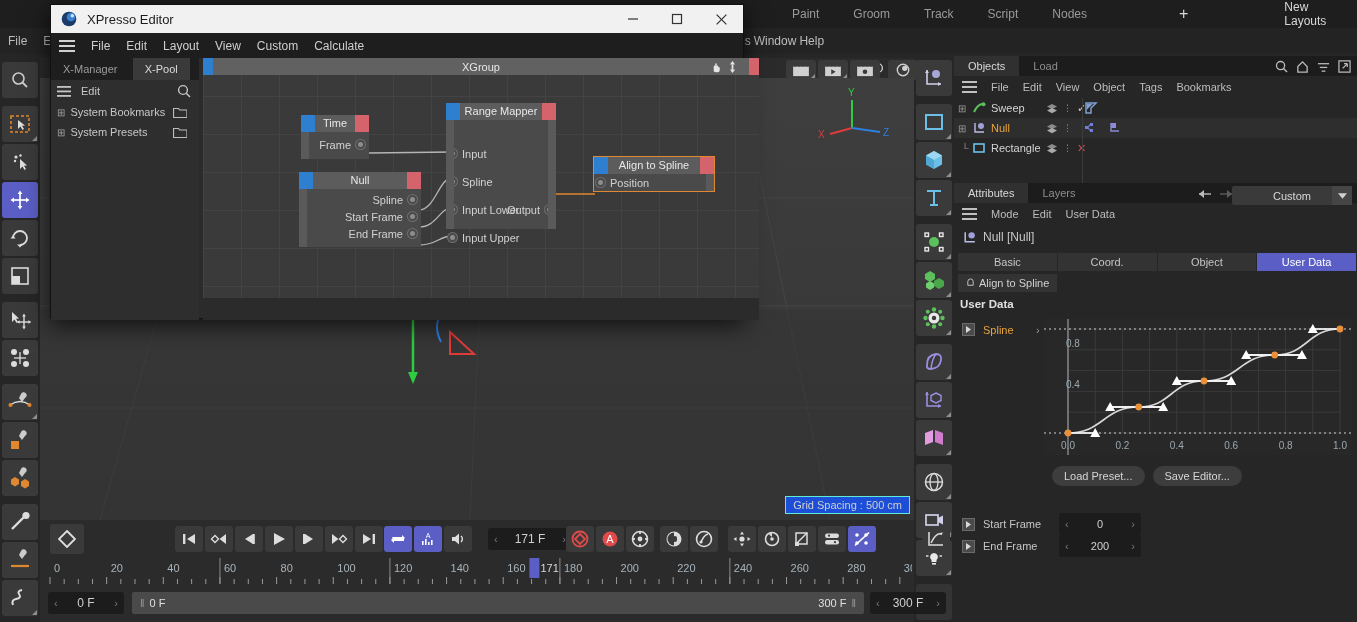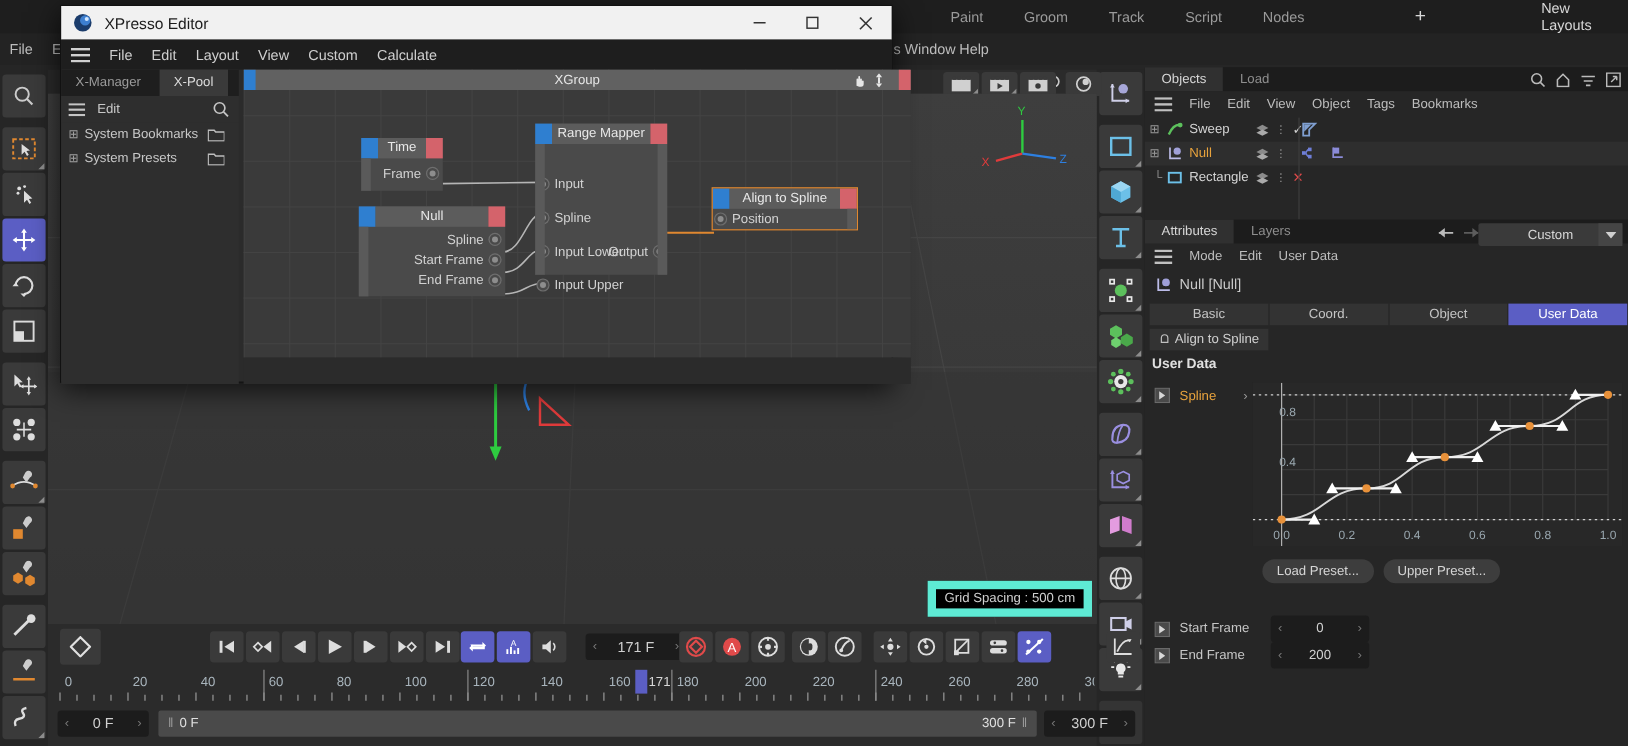--- a/index.html
+++ b/index.html
@@ -513,21 +513,21 @@
   <div class="abs" style="right:20px;top:4px;width:80px;height:60px;">
     <svg width="80" height="60" viewBox="0 0 80 60">
       <line x1="38" y1="46" x2="38" y2="18" stroke="#2ecc40" stroke-width="2"></line>
       <line x1="38" y1="46" x2="16" y2="52" stroke="#e03b3b" stroke-width="2"></line>
       <line x1="38" y1="46" x2="66" y2="50" stroke="#2d7fe0" stroke-width="2"></line>
       <text x="34" y="14" fill="#2ecc40" font-size="10" font-family="Liberation Sans">Y</text>
       <text x="4" y="56" fill="#e03b3b" font-size="10" font-family="Liberation Sans">X</text>
       <text x="69" y="54" fill="#2d7fe0" font-size="10" font-family="Liberation Sans">Z</text>
     </svg>
   </div>
-  <div class="abs" style="right:4px;bottom:6px;background:#000000;border:7px solid #5eead4;padding:2px 7px;font-size:11px;color:#d0d0d0;">Grid Spacing : 500 cm</div>
+  <div class="abs" style="right:4px;bottom:6px;background:#1d4ed8;border:1px solid #5eead4;padding:2px 7px;font-size:11px;color:#d0d0d0;">Grid Spacing : 500 cm</div>
 </div>
 
 <div class="abs" id="timeline">
   <div class="abs row" style="left:10px;top:4px;">
     <div class="tlbtn" style="width:34px;height:30px;">
       <svg width="18" height="18" viewBox="0 0 18 18">
           <path d="M9 1 L17 9 L9 17 L1 9z" fill="none" stroke="#e0e0e0" stroke-width="1.8"></path>
         </svg>
     </div>
   </div>
@@ -1120,21 +1120,21 @@
         <text x="187.2" y="130" fill="#9aa8b0" font-size="10" text-anchor="middle" font-family="Liberation Sans">0.6</text>
         <text x="241.60000000000002" y="130" fill="#9aa8b0" font-size="10" text-anchor="middle" font-family="Liberation Sans">0.8</text>
         <text x="296" y="130" fill="#9aa8b0" font-size="10" text-anchor="middle" font-family="Liberation Sans">1.0</text>
         <text x="22" y="69.4" fill="#9aa8b0" font-size="10" font-family="Liberation Sans">0.4</text>
         <text x="22" y="27.799999999999997" fill="#9aa8b0" font-size="10" font-family="Liberation Sans">0.8</text>
       </svg>
     </div>
 
   <div class="abs row" style="left:98px;top:283px;gap:8px;">
     <div class="pbtn">Load Preset...</div>
-    <div class="pbtn">Upper Preset...</div>
+    <div class="pbtn">Save Editor...</div>
   </div>
 
   <div class="abs udrow" style="left:8px;top:330px;width:200px;">
     <span style="display:flex;margin-right:8px;">
       <svg width="13" height="13" viewBox="0 0 13 13">
           <rect x="0.5" y="0.5" width="12" height="12" fill="#4a4a4a" stroke="#6a6a6a"></rect>
           <path d="M4 3 l5 3.5 -5 3.5z" fill="#d8d8d8"></path>
         </svg>
     </span>
     <span style="width:76px;color:#c6c6c6;">Start Frame</span>

